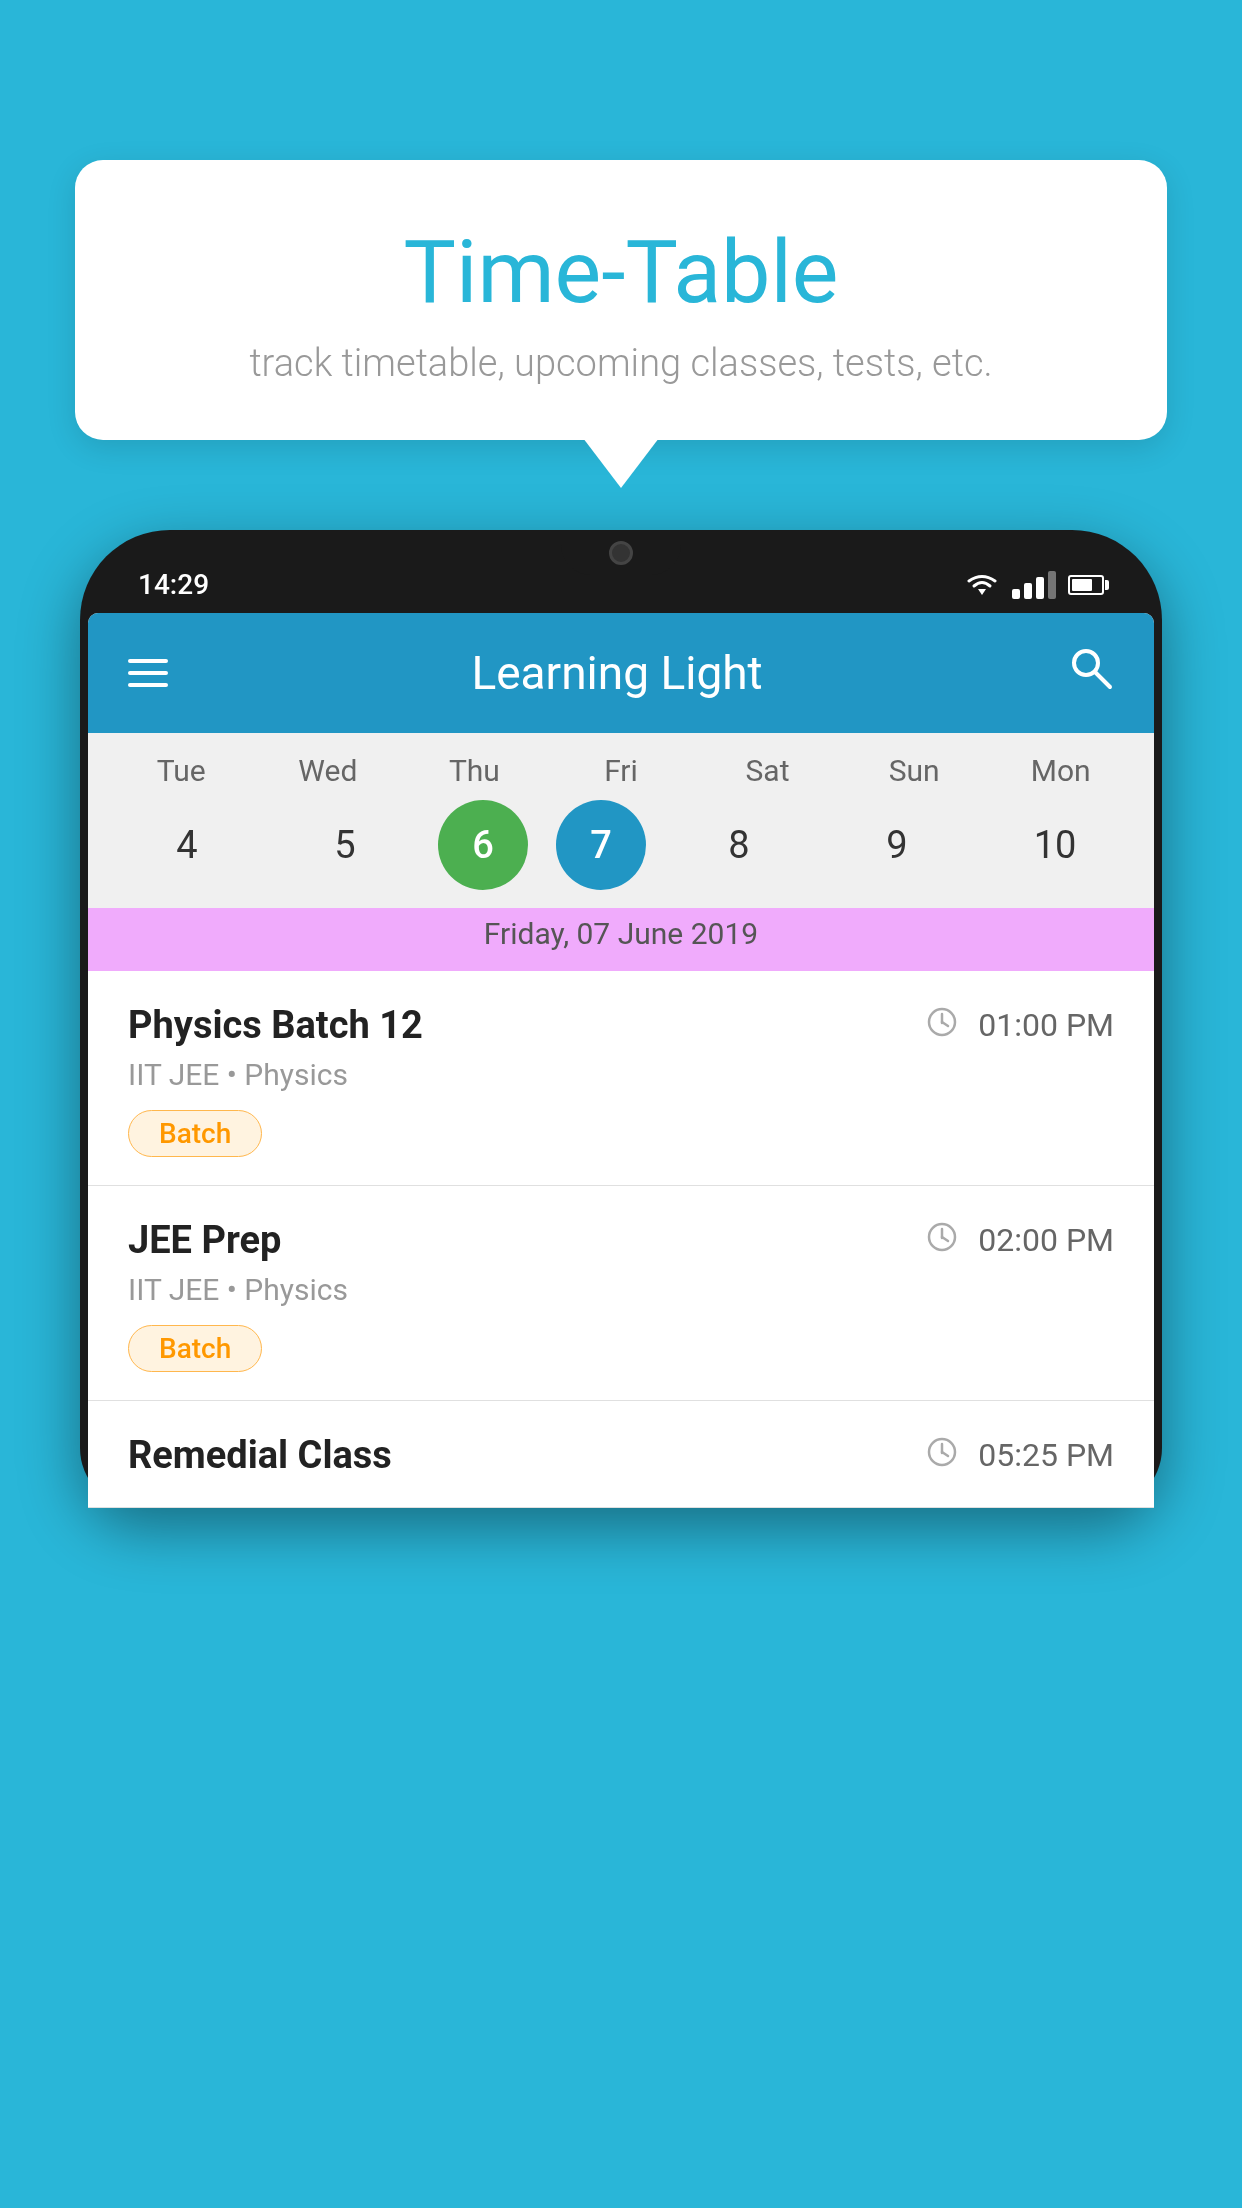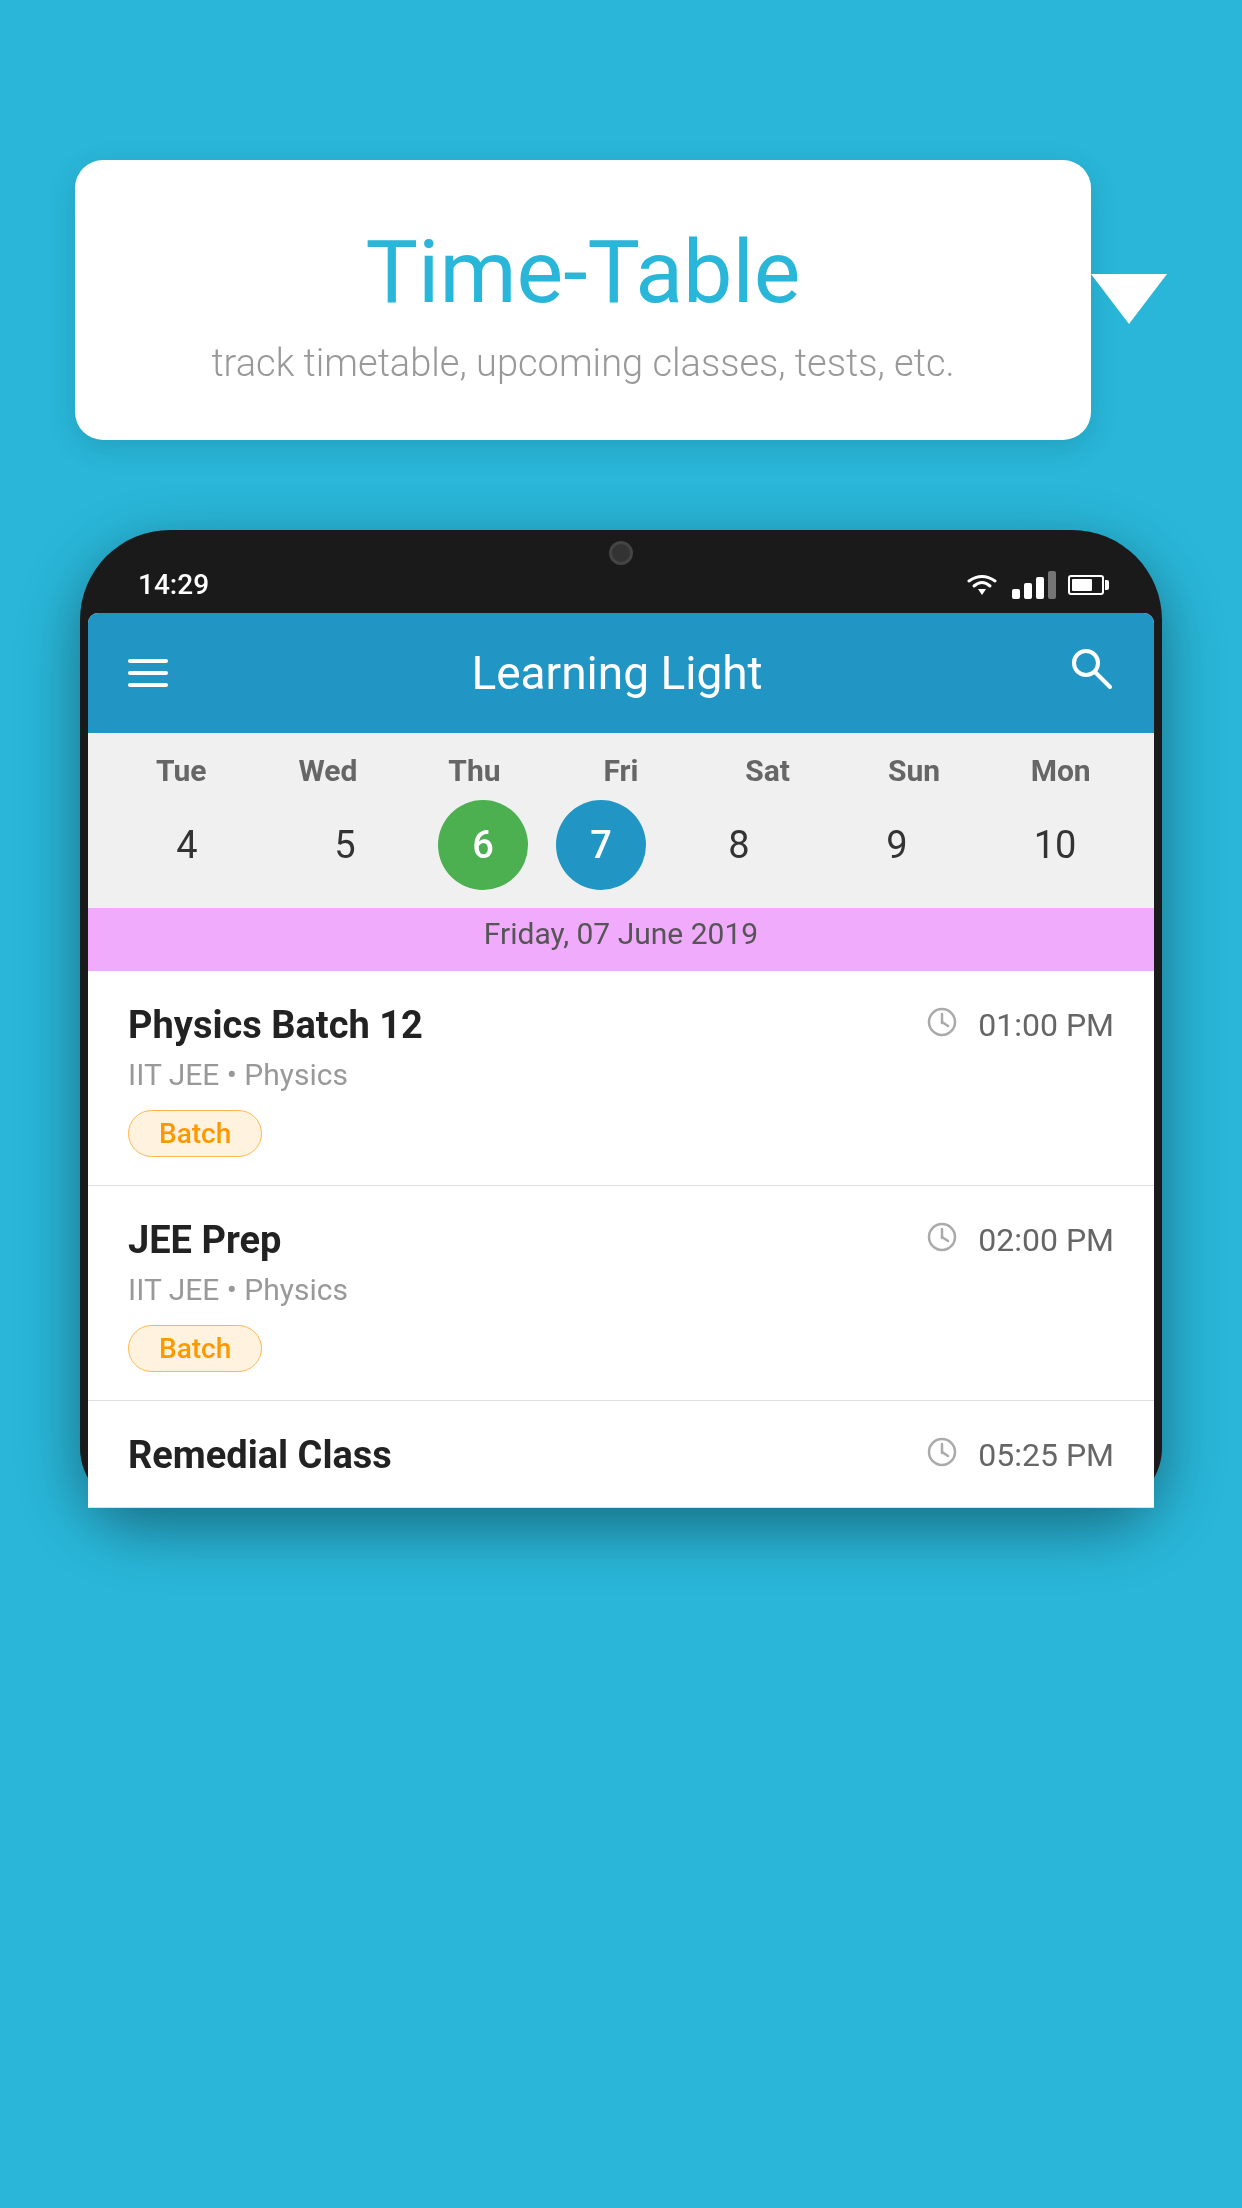--- a/index.html
+++ b/index.html
@@ -14,21 +14,21 @@
       position: relative;
     }
 
     
     .speech-bubble-wrapper {
       position: absolute;
       top: 160px;
       left: 75px;
       right: 75px;
       display: flex;
-      flex-direction: row;
+      flex-direction: column;
       align-items: center;
     }
 
     .speech-bubble {
       background: white;
       border-radius: 28px;
       padding: 60px 60px 55px;
       width: 100%;
       text-align: center;
       box-shadow: 0 8px 30px rgba(0,0,0,0.12);
@@ -213,21 +213,20 @@
       display: flex;
       justify-content: space-around;
       padding: 0 20px 12px;
     }
 
     .day-header {
       font-size: 30px;
       color: #666;
       text-align: center;
       width: 130px;
-      font-weight: bold;
     }
 
     .day-numbers {
       display: flex;
       justify-content: space-around;
       padding: 0 20px 18px;
       align-items: center;
     }
 
     .day-number {

